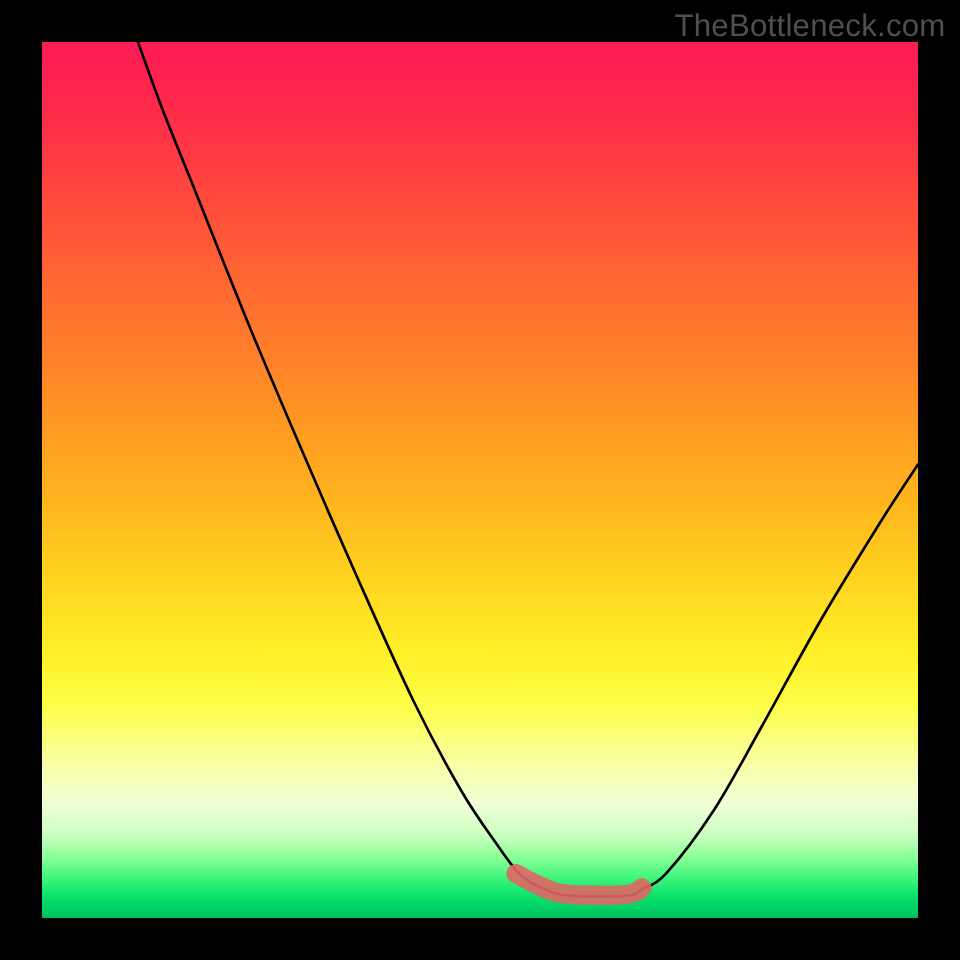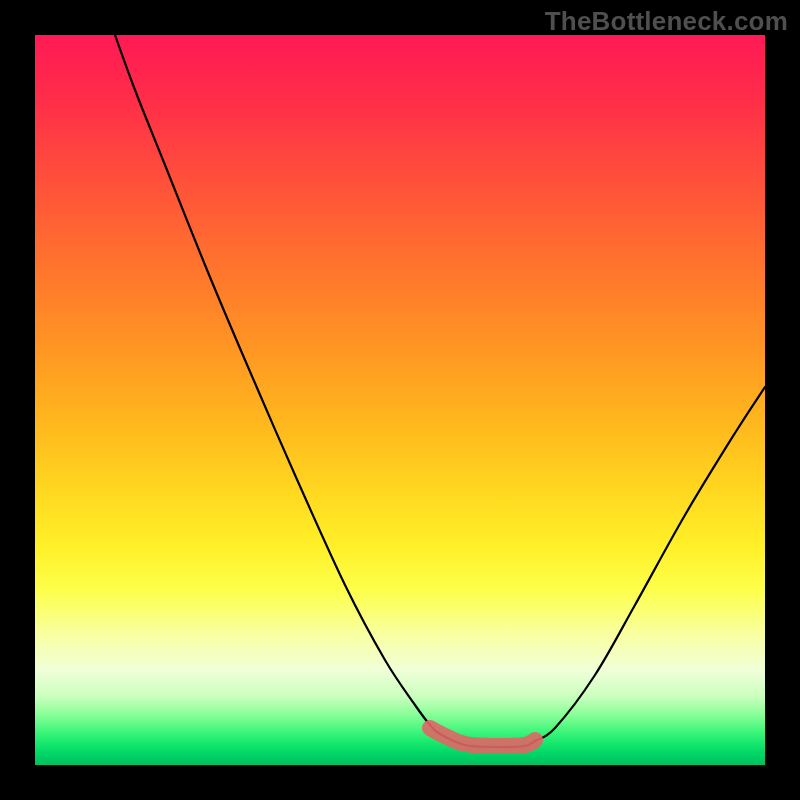--- a/index.html
+++ b/index.html
@@ -53,21 +53,21 @@
     top: 0;
     width: 730px;
     height: 730px;
   }
   .watermark {
     position: absolute;
     top: 6px;
     right: 12px;
     color: #4f4f4f;
     font-size: 26px;
-    font-weight: 700;
+    font-weight: 400;
     letter-spacing: 0.2px;
     user-select: none;
   }
 </style>
 </head>
 <body>
 
 <div class="frame">
   <div class="plot">
     <svg viewBox="0 0 730 730">

